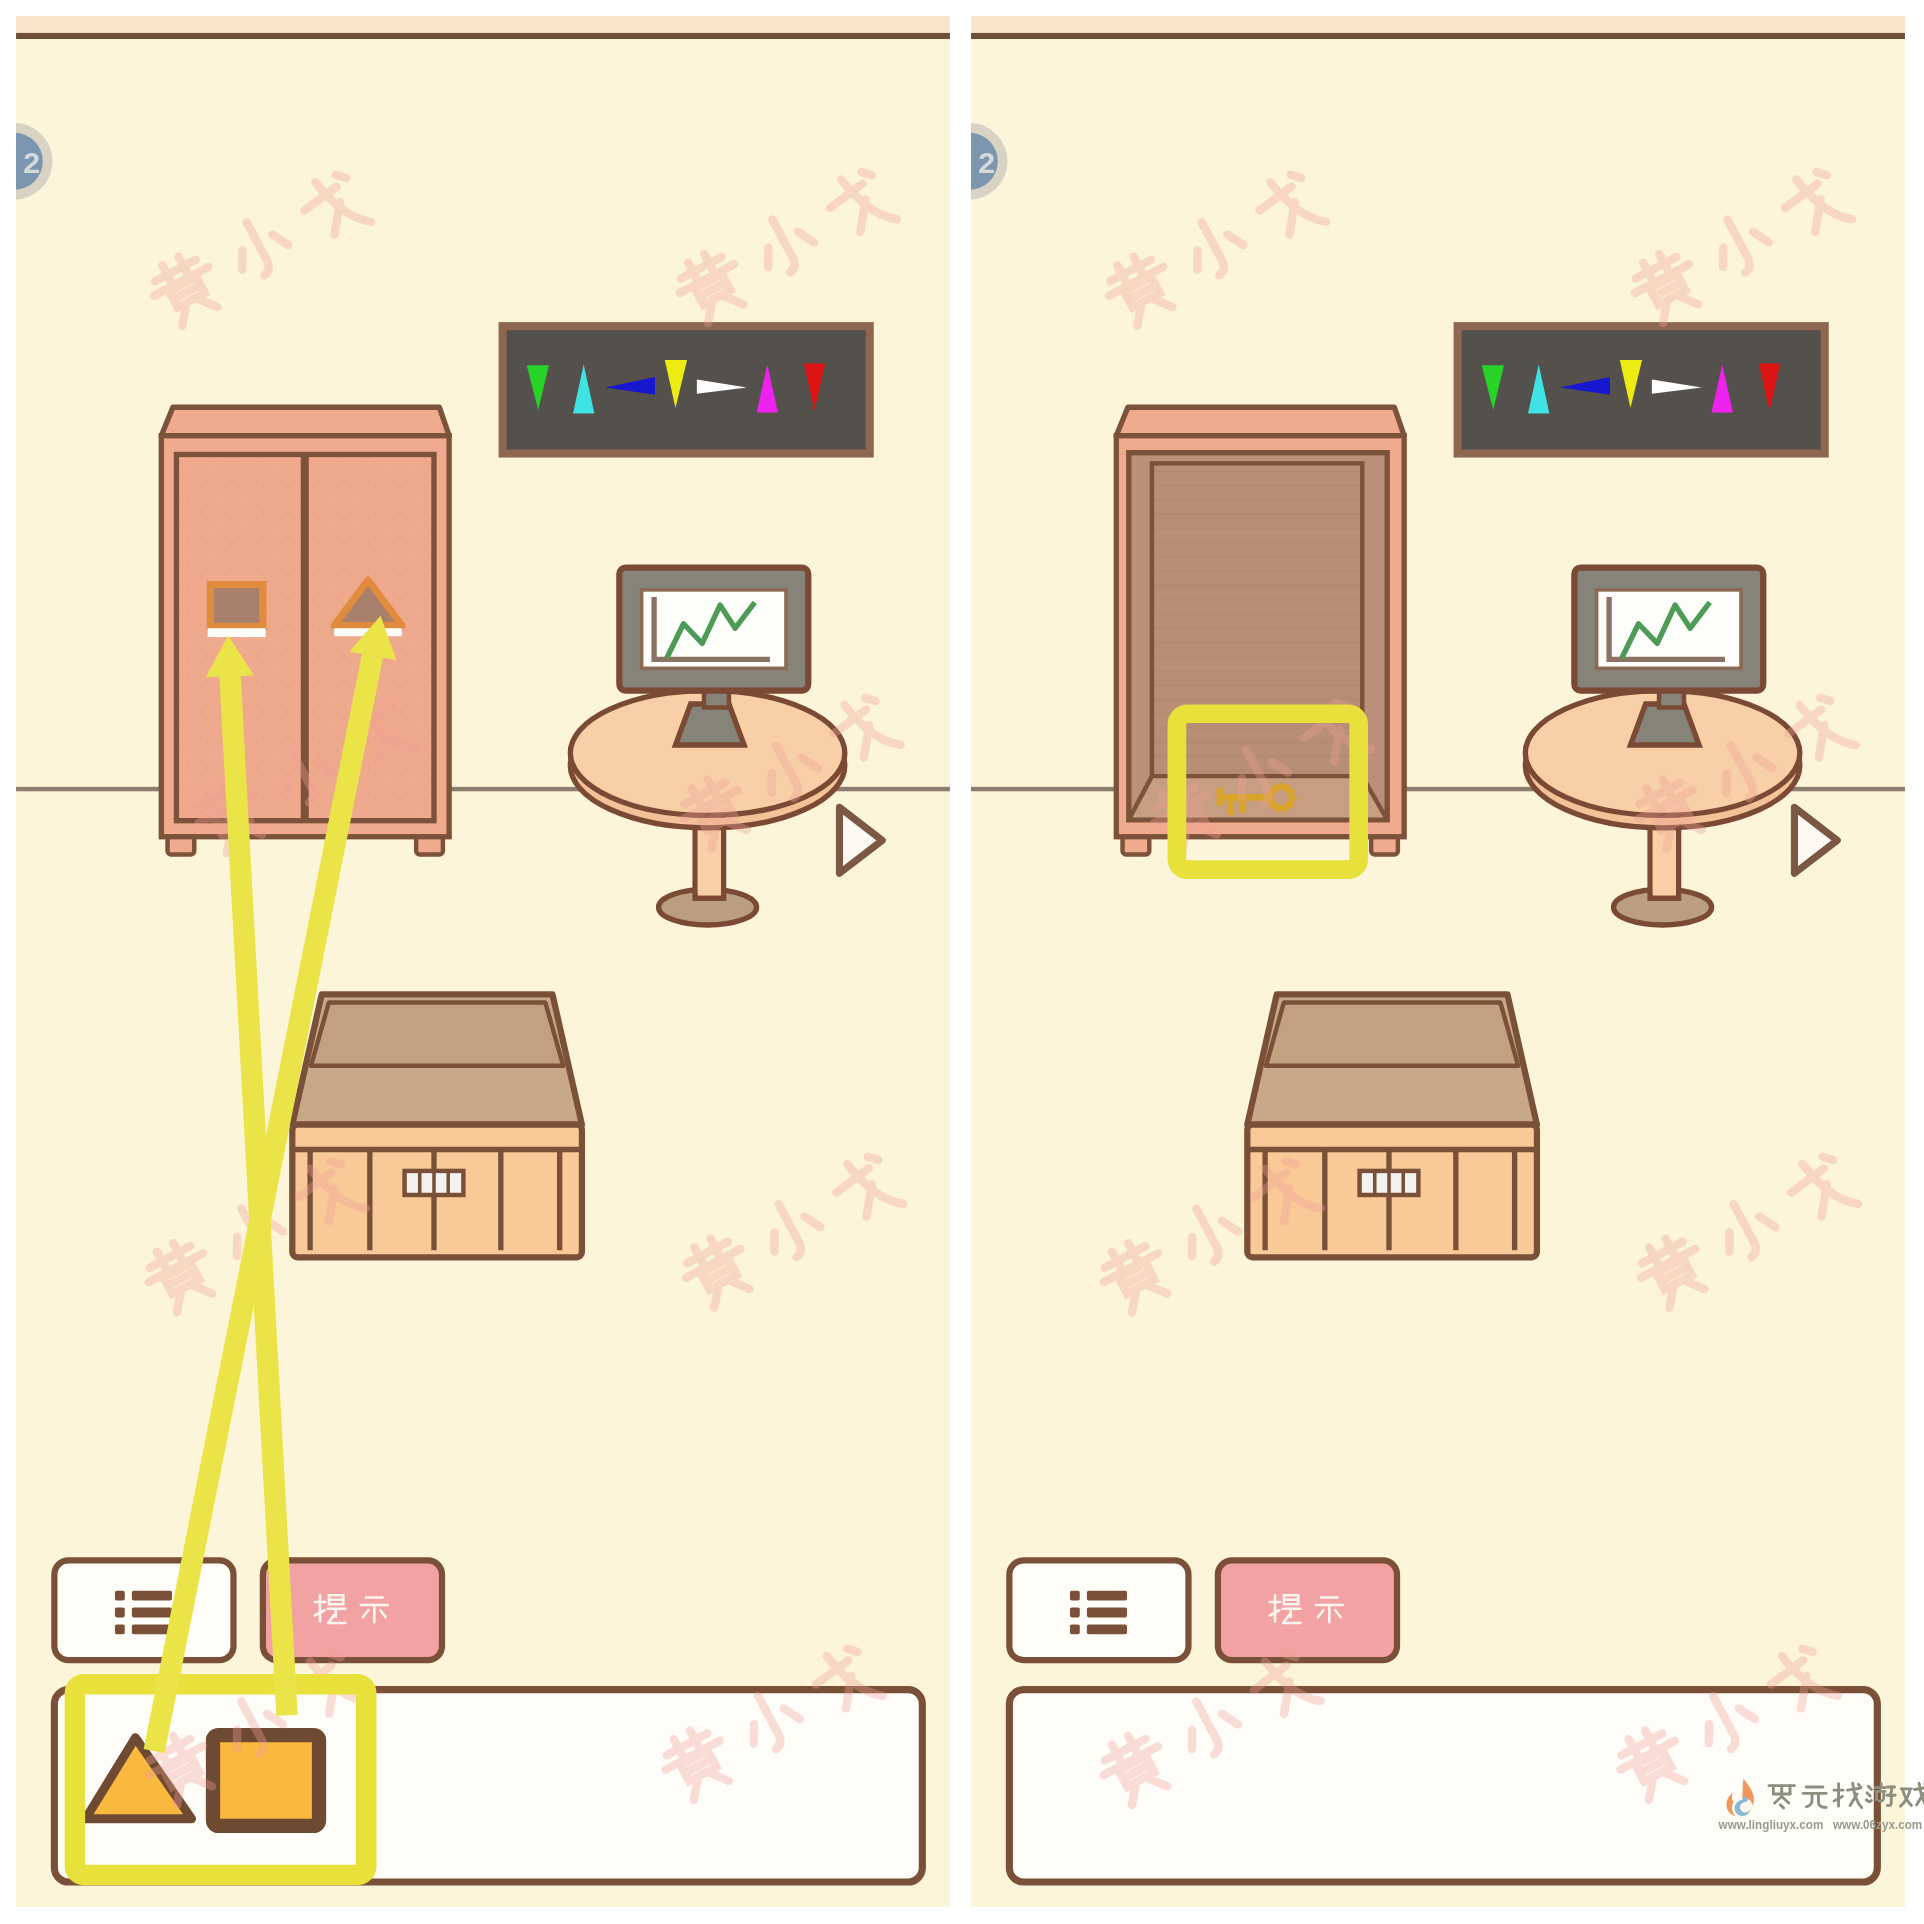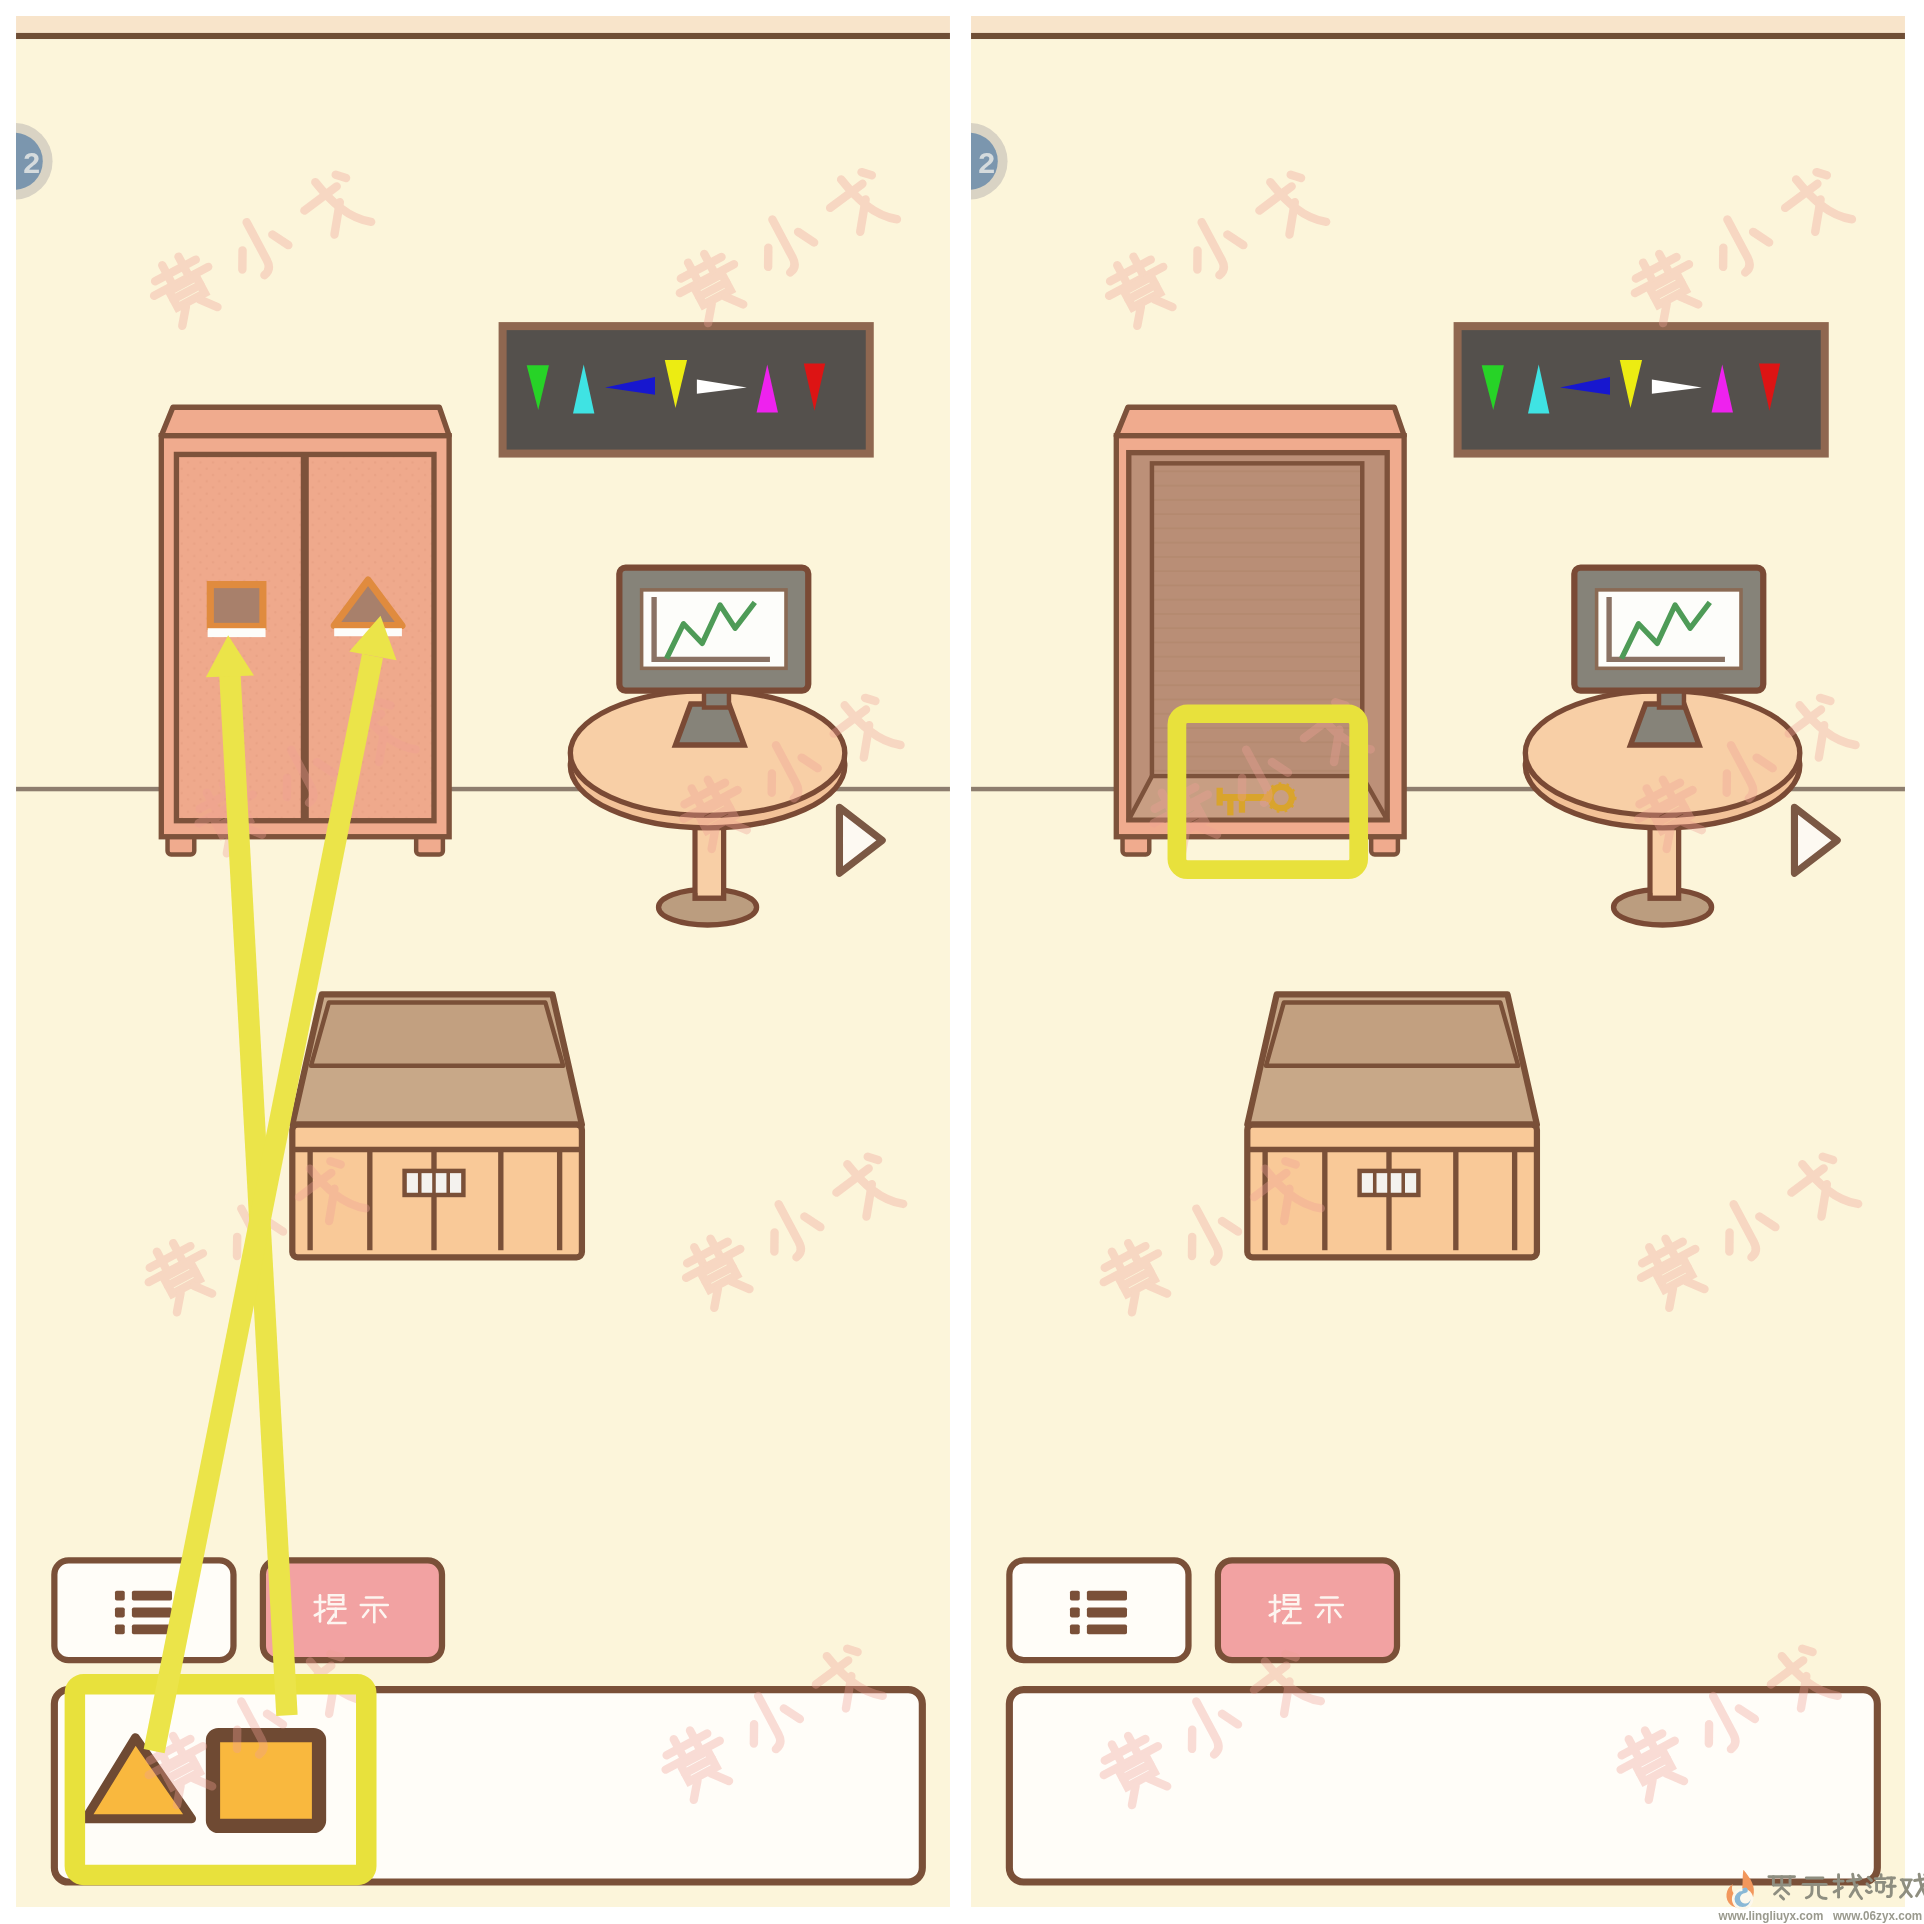--- a/index.html
+++ b/index.html
@@ -439,21 +439,21 @@
 <g transform="translate(706,1943) rotate(-28)" class="wm">
           <use href="#g-huang" transform="scale(0.86)"></use>
           <use href="#g-xiao" transform="translate(96,0) scale(0.86)"></use>
           <use href="#g-ge" transform="translate(192,0) scale(0.86)"></use>
         </g>
 
 <rect x="231" y="783" width="204" height="175" rx="12" fill="none" stroke="#e8e13c" stroke-width="21"></rect>
 </svg>
 </div>
 
-<div style="position:absolute;left:1715px;top:1859px;width:209px;height:66px">
+<div style="position:absolute;left:1715px;top:1768px;width:209px;height:66px">
 <svg width="209" height="66" viewBox="0 0 235 74">
 
 <g transform="translate(10,12)">
 <path d="M22,0 C30,10 36,18 33,30 C30,42 16,46 8,40 C0,33 2,21 10,16 C7,24 12,30 17,28 C23,25 20,10 22,0 Z" fill="#f2975c"></path>
 <circle cx="21" cy="33" r="12" fill="#fdf8ec"></circle>
 <path d="M21,24 a9,9 0 1,0 9,9 a6,6 0 1,1 -6,-7 a3,3 0 1,0 -3,-2 Z" fill="#8ab8d6"></path>
 </g>
 
 <g stroke="#8e8e80" fill="none" stroke-width="9" stroke-linecap="round">
 <use href="#lg-ling" transform="translate(57,14) scale(0.36)"></use>

